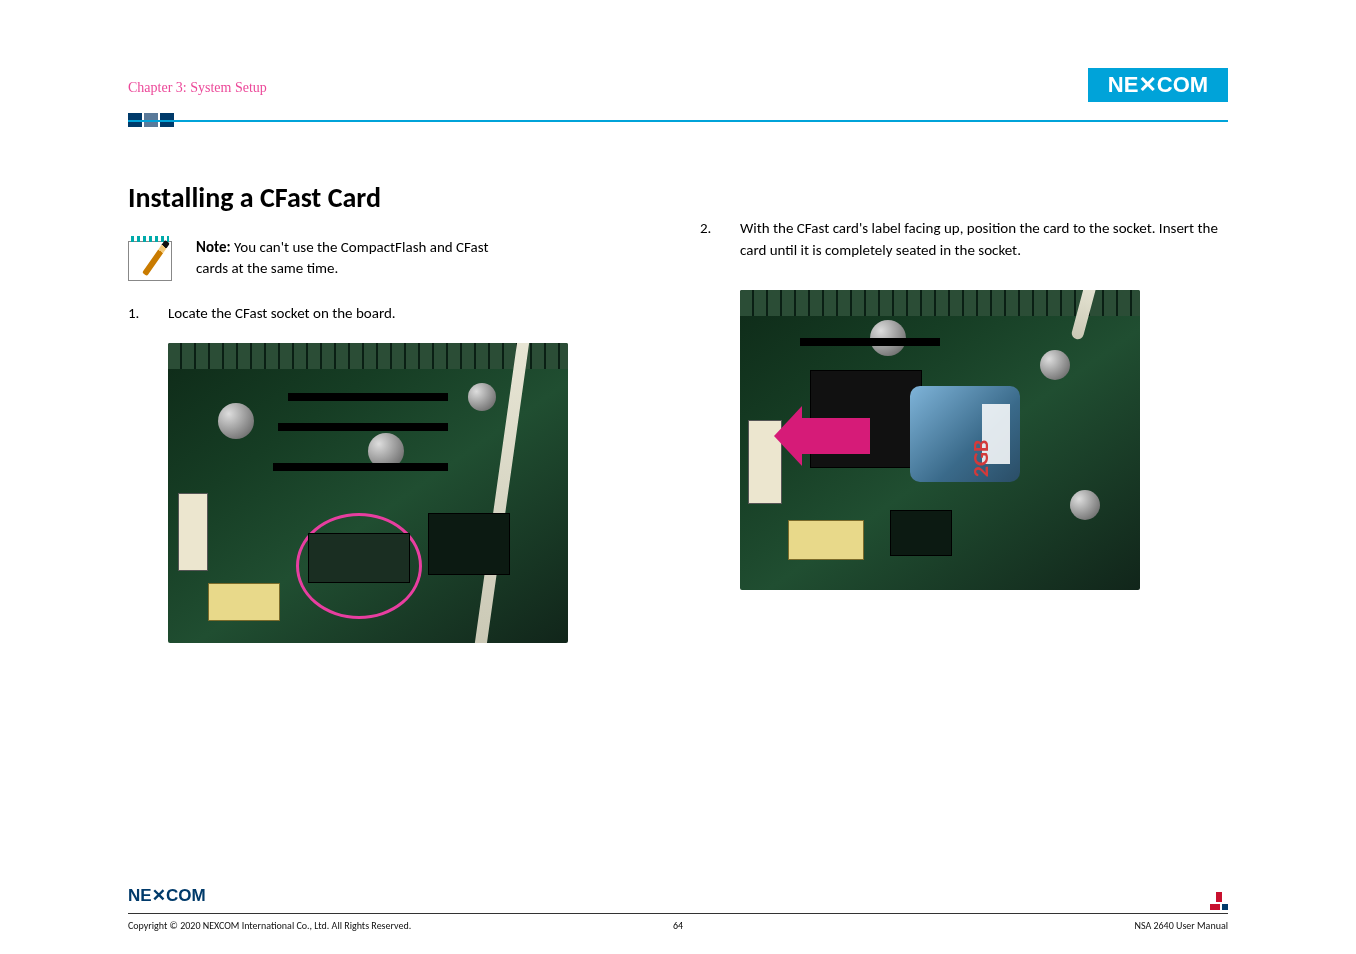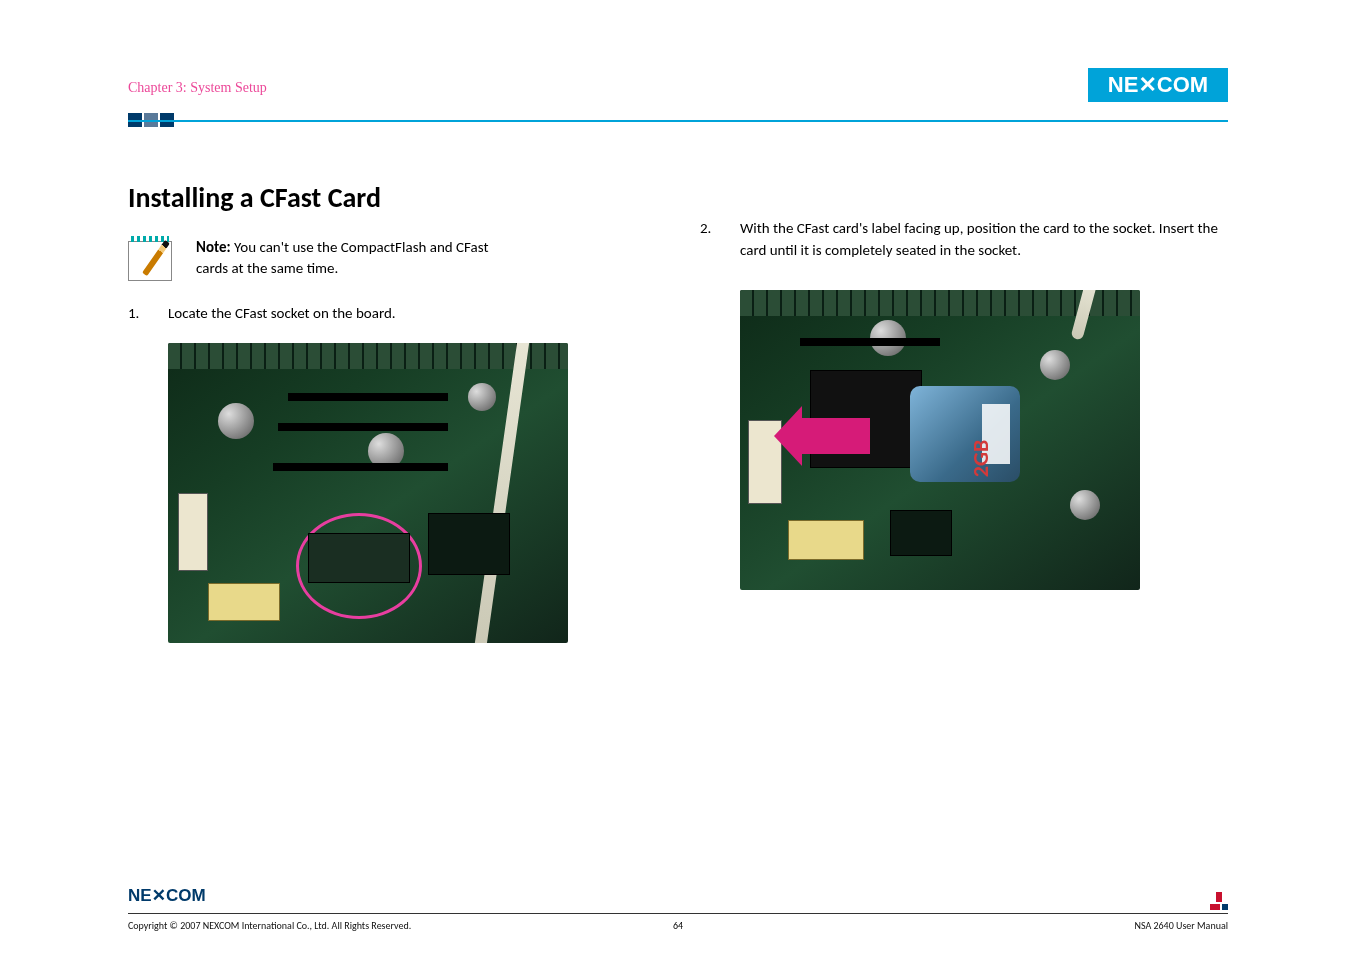--- a/index.html
+++ b/index.html
@@ -440,16 +440,16 @@
 
 <div class="corner-sq">
   <div class="a"></div>
   <div class="b"></div>
   <div class="c"></div>
 </div>
 
 <div class="footer-line"></div>
 
 <div class="footer-text">
-  <div>Copyright © 2007 NEXCOM International Co., Ltd. All Rights Reserved.</div>
+  <div>Copyright © 2020 NEXCOM International Co., Ltd. All Rights Reserved.</div>
   <div>NSA 2640 User Manual</div>
 </div>
 <div class="footer-page">64</div>
 
 </body></html>

